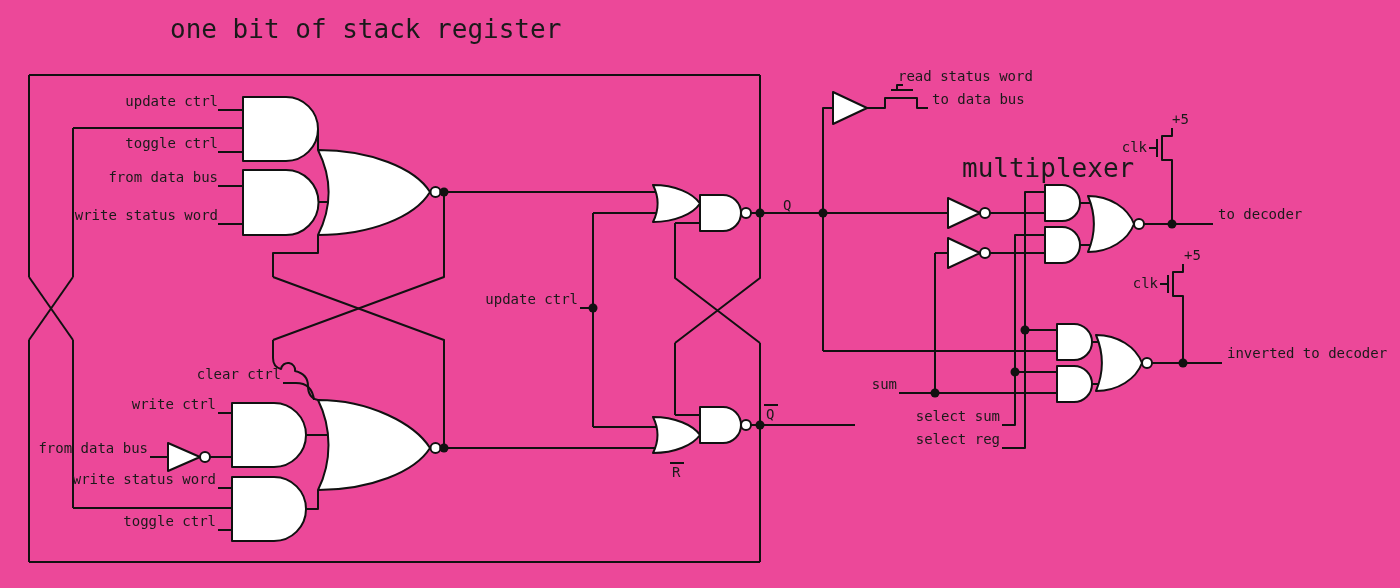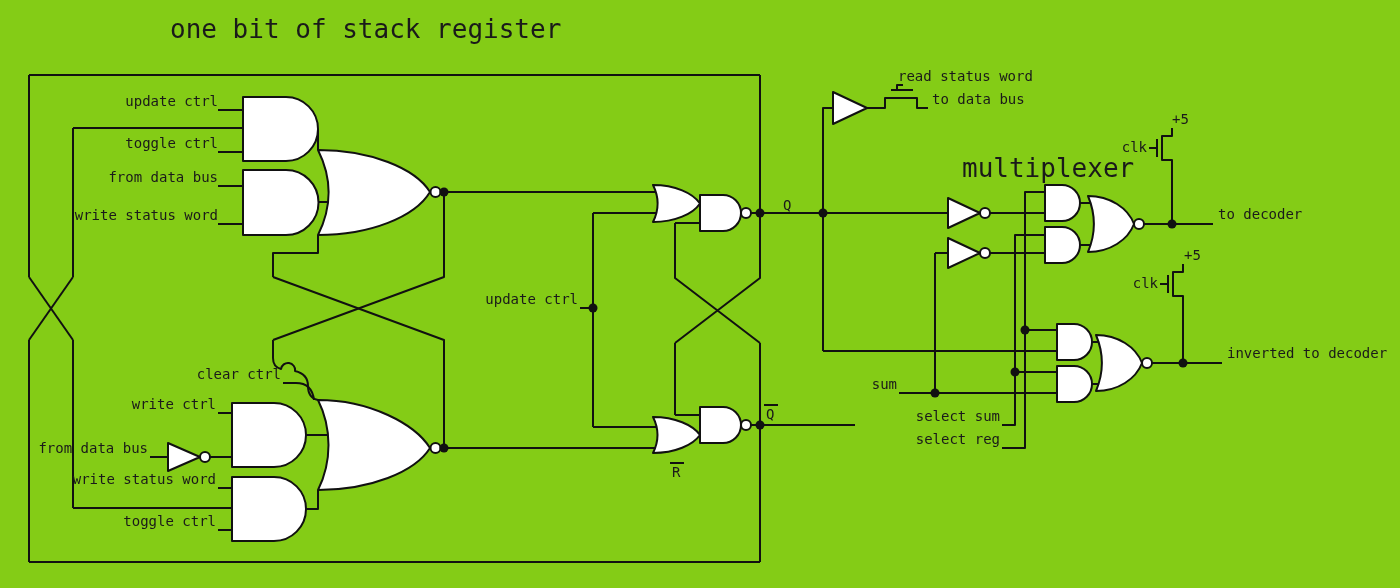--- a/index.html
+++ b/index.html
@@ -1,16 +1,16 @@
 <!DOCTYPE html>
 <html><head>
 <meta charset="utf-8">
 <style>
   html,body{margin:0;padding:0;background:#ffffff;}
-  .stage{position:relative;width:1400px;height:588px;background:#84cc16;overflow:hidden;}
+  .stage{position:relative;width:1400px;height:588px;background:#ec4899;overflow:hidden;}
   svg{display:block;}
   .wire{fill:none;stroke:#111111;stroke-width:2;stroke-linecap:butt;stroke-linejoin:round;}
   .gate{fill:#ffffff;stroke:#111111;stroke-width:2;stroke-linejoin:round;}
   .bubble{fill:#ffffff;stroke:#111111;stroke-width:2;}
   .dot{fill:#111111;stroke:none;}
   .lbl{font-family:"DejaVu Sans Mono",monospace;font-size:14px;fill:#1a1a1a;}
   .lbl-big{font-family:"DejaVu Sans Mono",monospace;font-size:26px;fill:#1a1a1a;}
   .end{text-anchor:end;}
 </style>
 </head>

